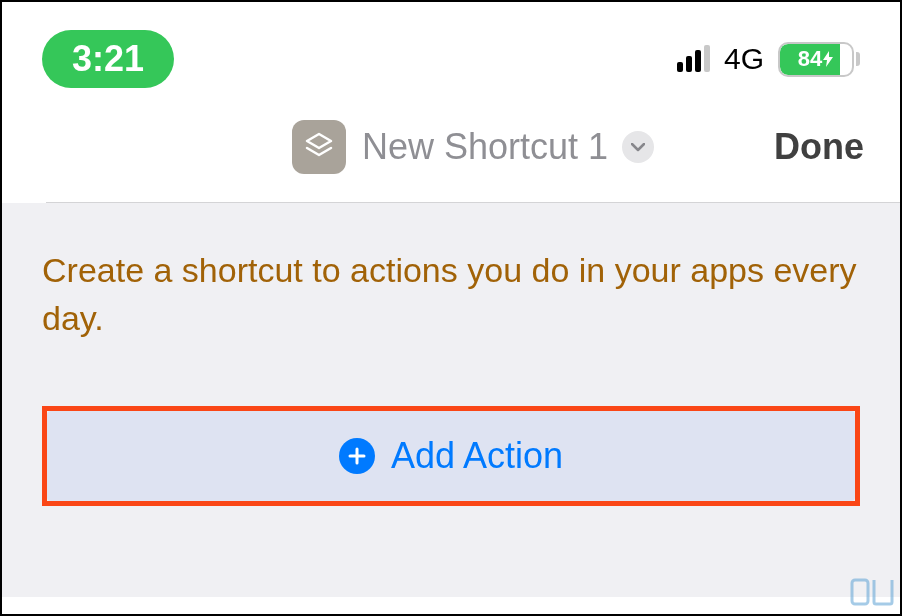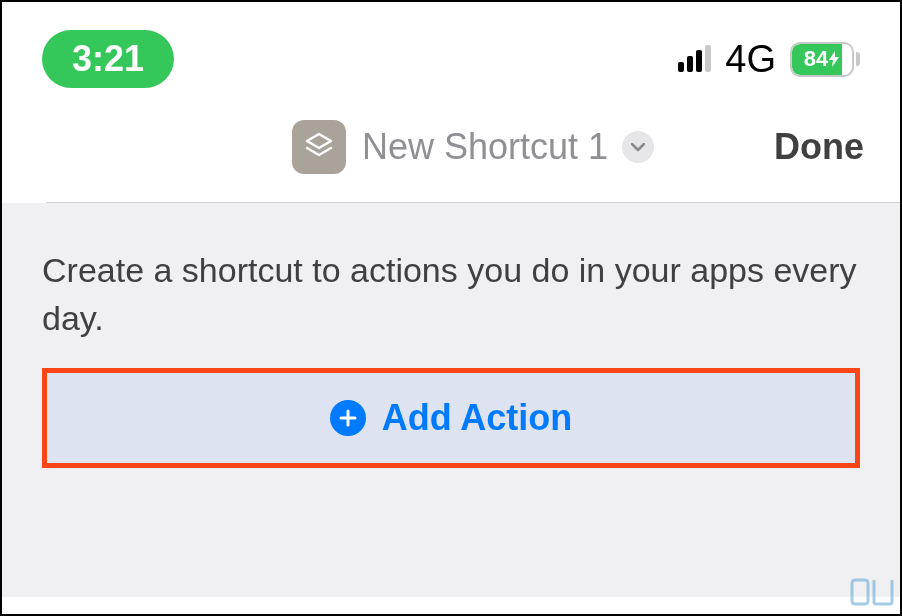--- a/index.html
+++ b/index.html
@@ -46,31 +46,31 @@
     .signal-bars span {
       width: 6px;
       background: #000;
       border-radius: 2px;
     }
     .signal-bars span:nth-child(1) { height: 10px; }
     .signal-bars span:nth-child(2) { height: 16px; }
     .signal-bars span:nth-child(3) { height: 22px; }
     .signal-bars span:nth-child(4) { height: 27px; background: #c8c8c8; }
     .network-type {
-      font-size: 38px;
+      font-size: 30px;
       font-weight: 500;
       color: #000;
     }
     .battery {
       position: relative;
       display: flex;
       align-items: center;
     }
     .battery-body {
-      width: 64px;
+      width: 76px;
       height: 35px;
       border: 2px solid #c8c8c8;
       border-radius: 10px;
       position: relative;
       overflow: hidden;
       text-align: right;
     }
     .battery-fill {
       position: absolute;
       left: 0;
@@ -143,36 +143,36 @@
       color: #404040;
     }
     .content {
       background: #f0f0f3;
       padding: 44px 40px;
       height: calc(100% - 218px);
     }
     .instruction {
       font-size: 34px;
       line-height: 1.4;
-      color: #404040;
-      margin-bottom: 26px;
+      color: #a16207;
+      margin-bottom: 64px;
     }
     .add-action-wrapper {
       border: 5px solid #fa4616;
       padding: 0;
     }
     .add-action-button {
       background: #dee3f2;
       display: flex;
       align-items: center;
       justify-content: center;
       gap: 16px;
       padding: 24px;
       font-size: 36px;
-      font-weight: 700;
+      font-weight: 400;
       color: #007aff;
       border-radius: 4px;
     }
     .plus-circle {
       width: 36px;
       height: 36px;
       background: #007aff;
       border-radius: 50%;
       display: flex;
       align-items: center;

